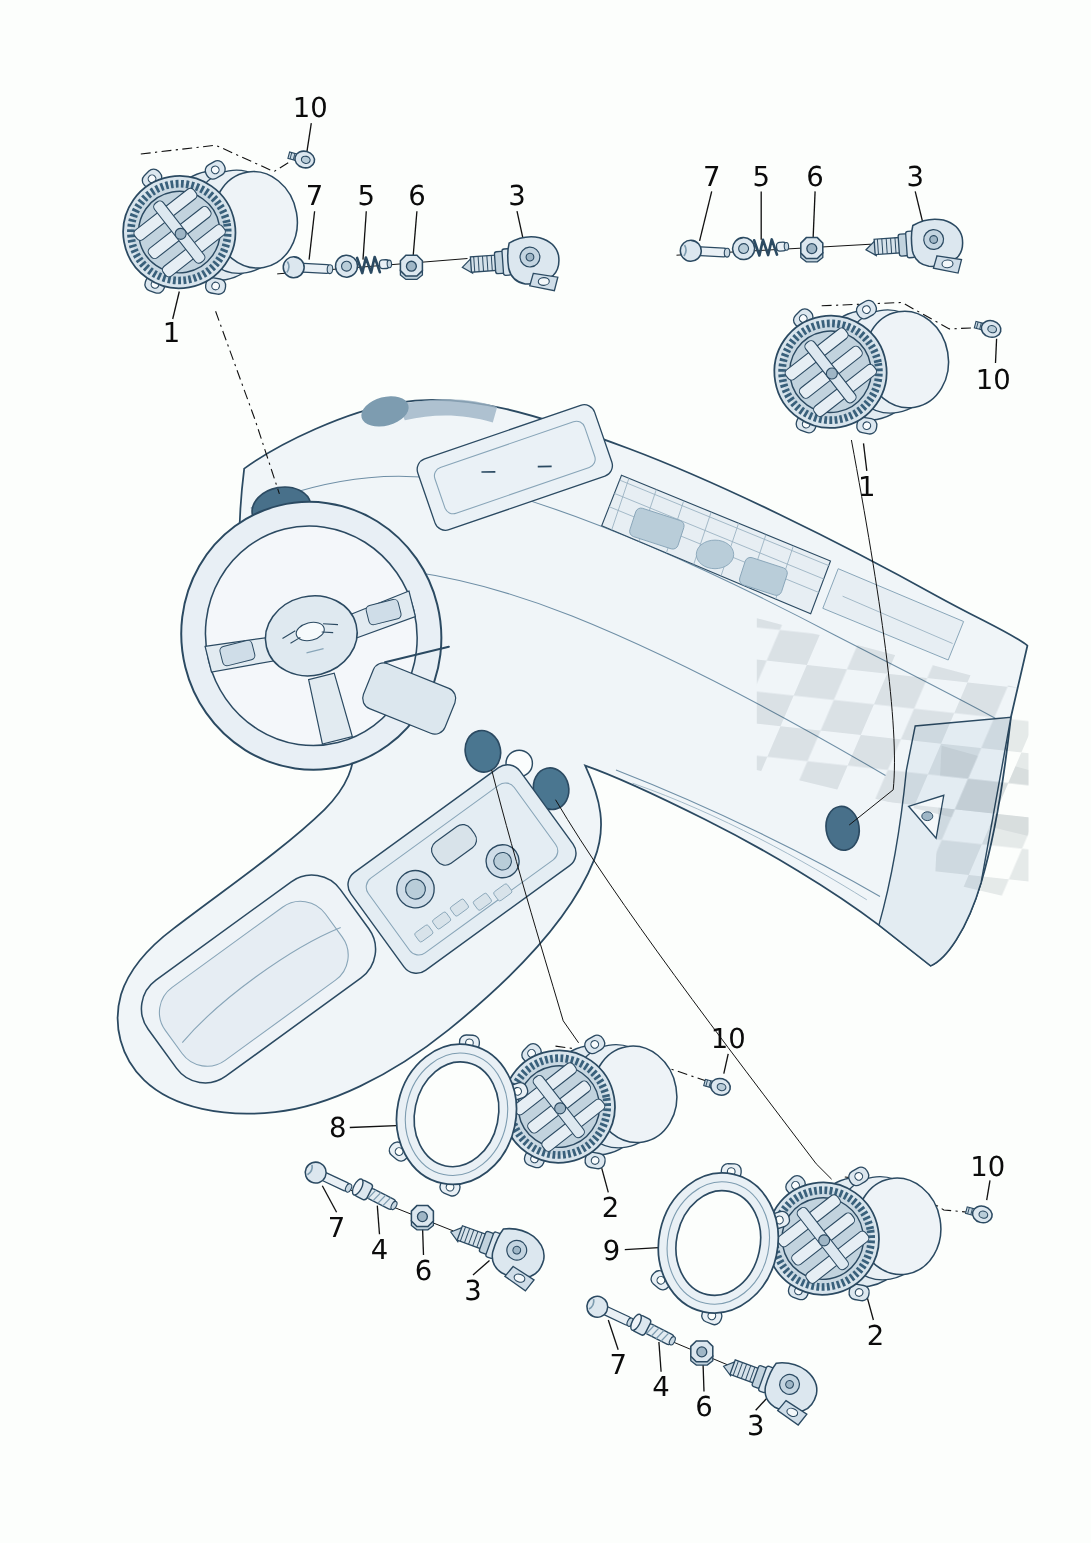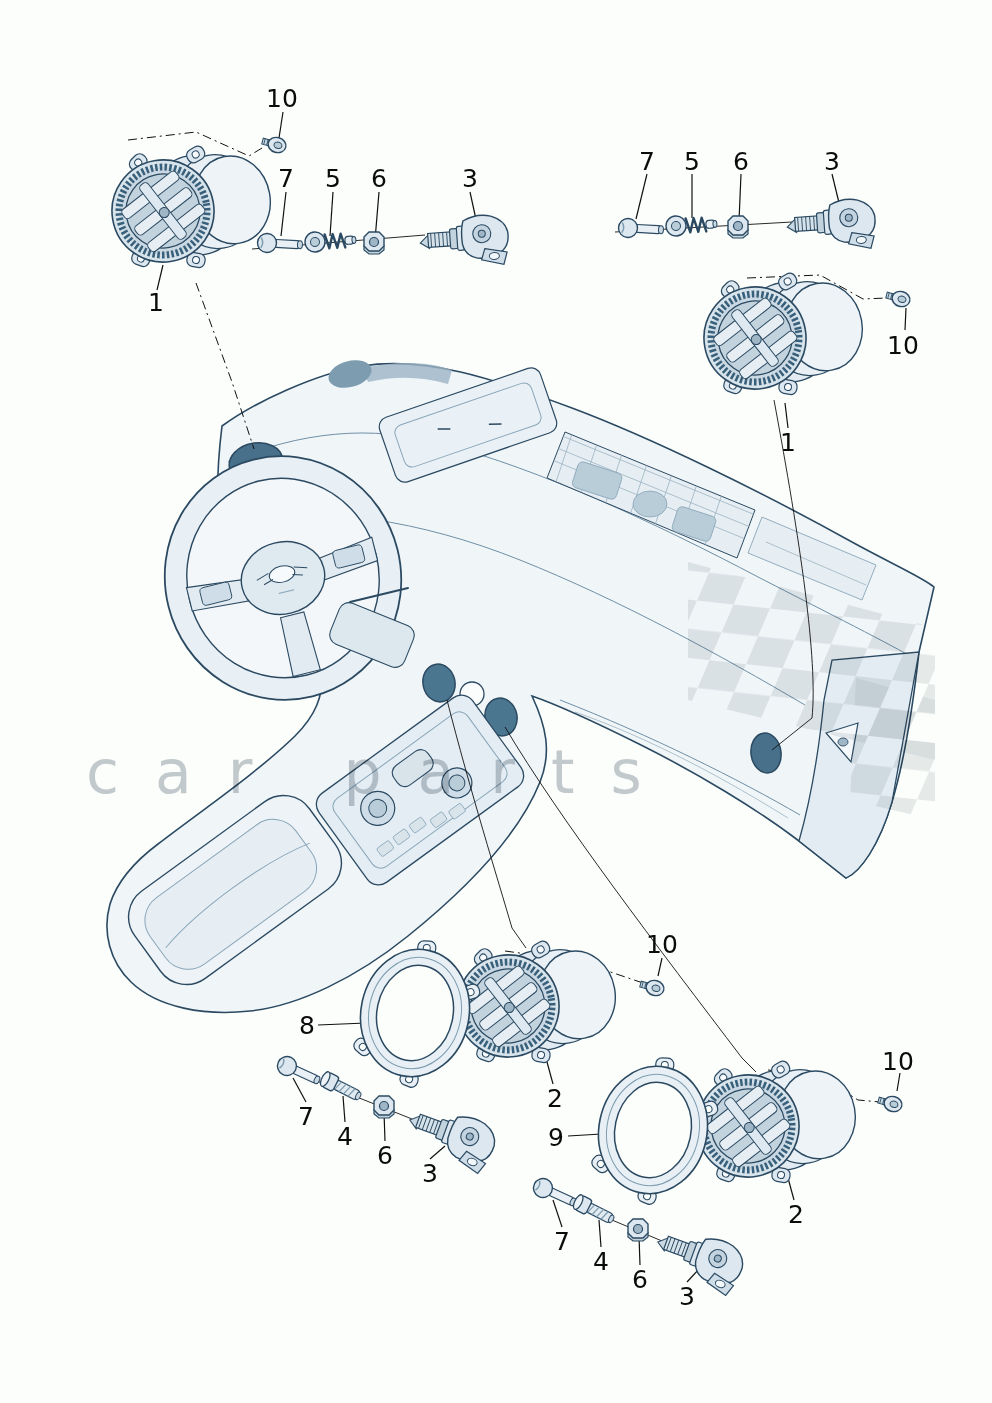--- a/index.html
+++ b/index.html
@@ -366,21 +366,20 @@
         <use href="#screw10"></use>
       </g>
     <g transform="translate(655,988) rotate(15)">
         <use href="#screw10"></use>
       </g>
     <g transform="translate(893,1104) rotate(15)">
         <use href="#screw10"></use>
       </g>
   </svg>
 
-  <div class="wm-tag">car parts</div>
 
   <div id="labels">
       <div class="callout" style="left: 282px; top: 98px;">10</div>
       <div class="callout" style="left: 286px; top: 178px;">7</div>
       <div class="callout" style="left: 333px; top: 178px;">5</div>
       <div class="callout" style="left: 379px; top: 178px;">6</div>
       <div class="callout" style="left: 470px; top: 178px;">3</div>
       <div class="callout" style="left: 156px; top: 302px;">1</div>
       <div class="callout" style="left: 647px; top: 161px;">7</div>
       <div class="callout" style="left: 692px; top: 161px;">5</div>

